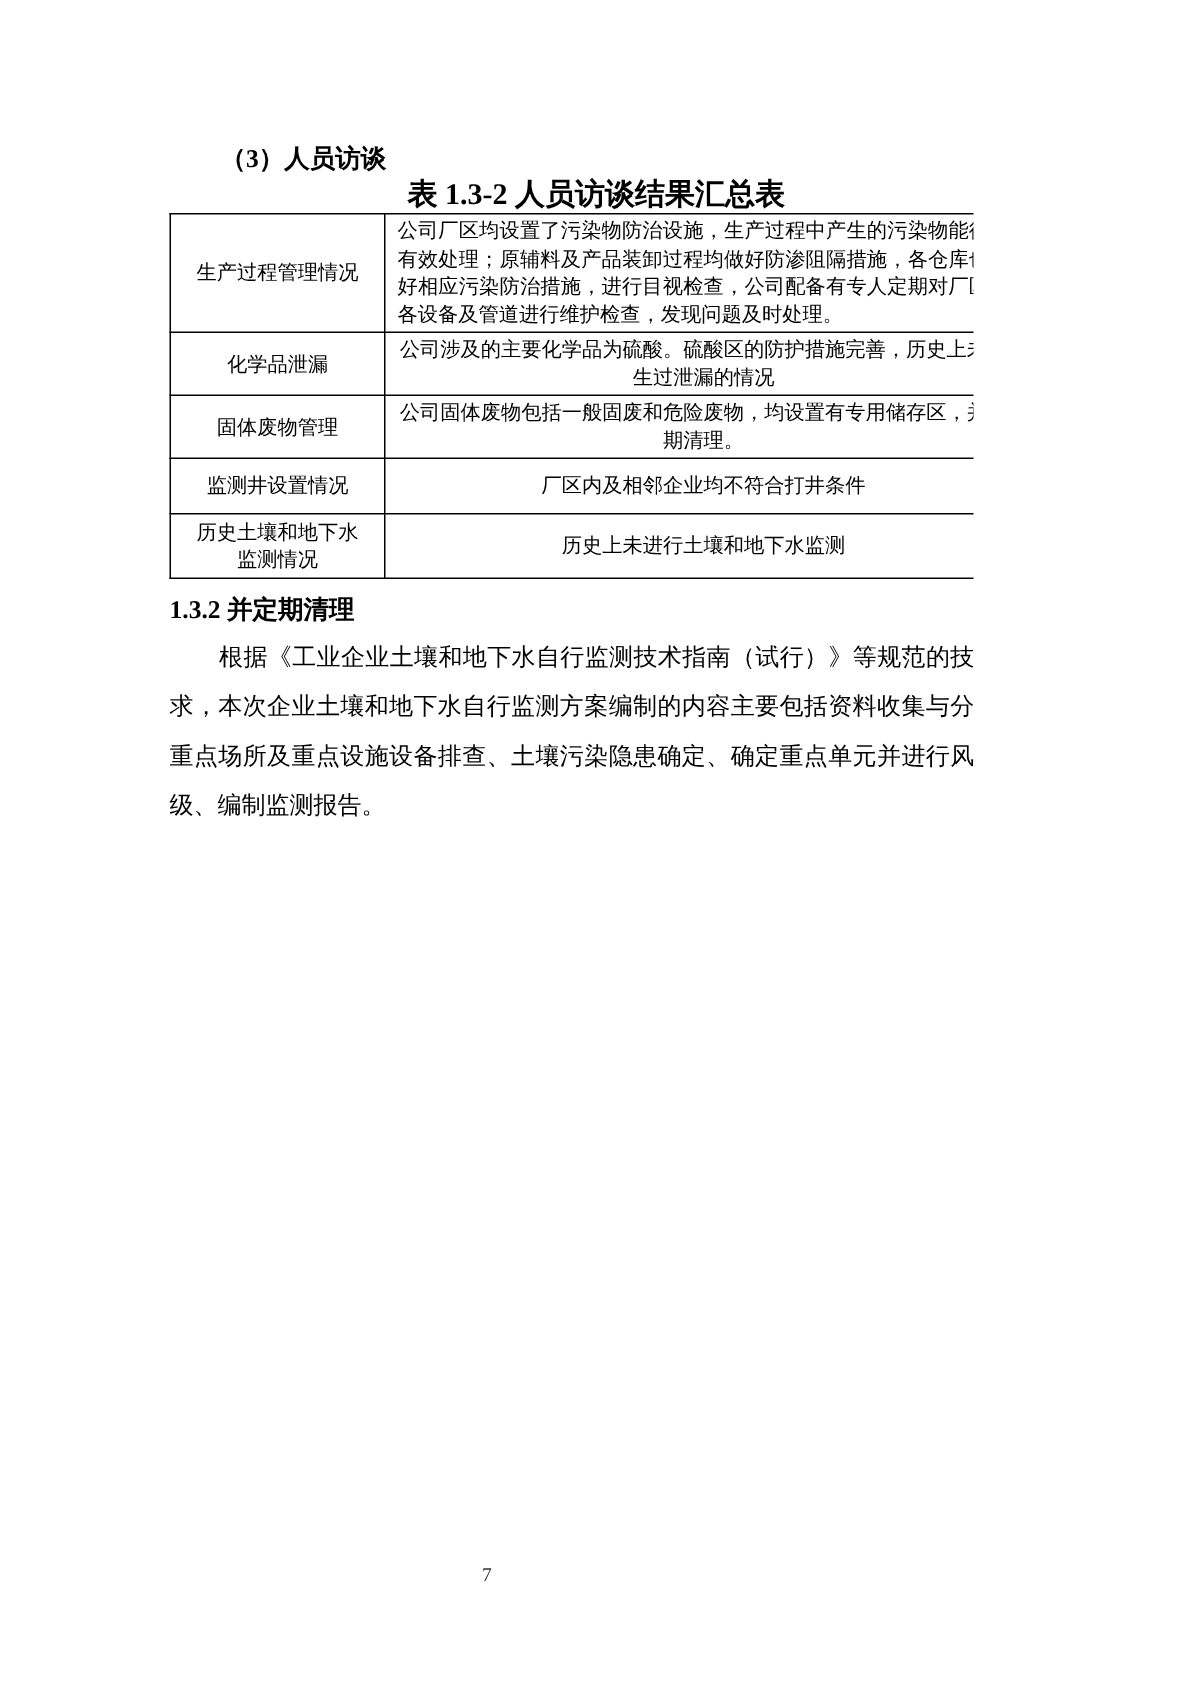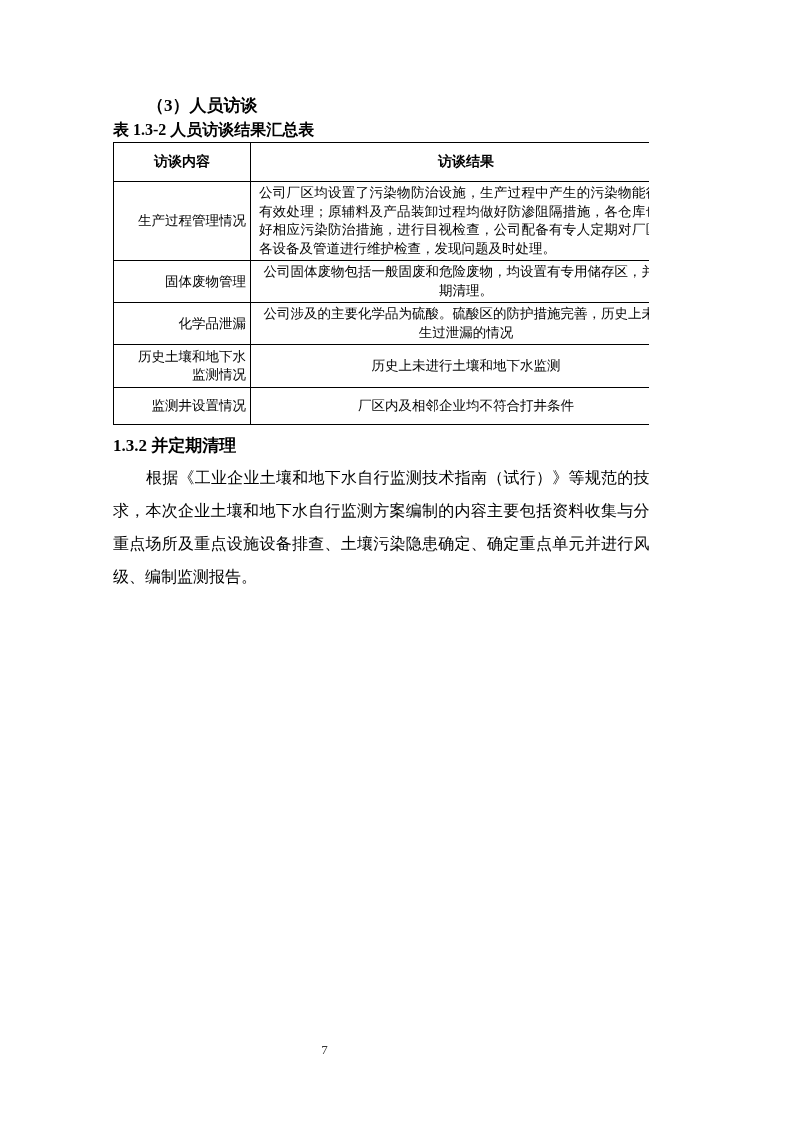--- a/index.html
+++ b/index.html
@@ -30,22 +30,23 @@
     padding-left: 34px;
   }
   .para {
     font-size: 16px;
     line-height: 33px;
     text-align: justify;
     text-indent: 33px;
     margin: 3px 0 0 0;
   }
   .table-title {
-    font-size: 16px;
+    font-size: 20px;
     font-weight: bold;
+    text-align: center;
     margin: 3px 0 3px 0;
     line-height: 18px;
   }
   table.interview {
     width: 100%;
     border-collapse: collapse;
     font-size: 13.5px;
     table-layout: fixed;
   }
   table.interview th,
@@ -54,21 +55,21 @@
   }
   table.interview th {
     font-size: 14px;
     font-weight: bold;
     height: 36px;
     text-align: center;
     vertical-align: middle;
   }
   td.c1 {
     width: 134px;
-    text-align: right;
+    text-align: center;
     vertical-align: middle;
     line-height: 18px;
     white-space: pre-line;
     padding: 3px 4px;
   }
   td.c2 {
     padding: 2px 8px;
     line-height: 18.5px;
     vertical-align: middle;
   }
@@ -98,44 +99,40 @@
 <div class="page">
   <div class="content">
 
     <div class="sec-heading-3">（3）人员访谈</div>
 
 
     <div class="table-title">表 1.3-2 人员访谈结果汇总表</div>
 
     <table class="interview">
       <tbody>
-          <tr>
-        <th style="width:134px">访谈内容</th>
-        <th>访谈结果</th>
-      </tr>
       <tr class="row-tall">
         <td class="c1">生产过程管理情况</td>
         <td class="c2 just">公司厂区均设置了污染物防治设施，生产过程中产生的污染物能得到有效处理；原辅料及产品装卸过程均做好防渗阻隔措施，各仓库也做好相应污染防治措施，进行目视检查，公司配备有专人定期对厂区内各设备及管道进行维护检查，发现问题及时处理。</td>
       </tr>
       <tr>
+        <td class="c1">化学品泄漏</td>
+        <td class="c2 cent">公司涉及的主要化学品为硫酸。硫酸区的防护措施完善，历史上未发生过泄漏的情况</td>
+      </tr>
+      <tr>
         <td class="c1">固体废物管理</td>
         <td class="c2 cent">公司固体废物包括一般固废和危险废物，均设置有专用储存区，并定期清理。</td>
       </tr>
-      <tr>
-        <td class="c1">化学品泄漏</td>
-        <td class="c2 cent">公司涉及的主要化学品为硫酸。硫酸区的防护措施完善，历史上未发生过泄漏的情况</td>
+      <tr class="row-min">
+        <td class="c1">监测井设置情况</td>
+        <td class="c2 cent">厂区内及相邻企业均不符合打井条件</td>
       </tr>
       <tr class="row-min">
         <td class="c1">历史土壤和地下水
 监测情况</td>
         <td class="c2 cent">历史上未进行土壤和地下水监测</td>
-      </tr>
-      <tr class="row-min">
-        <td class="c1">监测井设置情况</td>
-        <td class="c2 cent">厂区内及相邻企业均不符合打井条件</td>
       </tr>
     </tbody>
       </table>
 
     <div class="sec-heading-132">1.3.2 并定期清理</div>
 
     <p class="para">根据《工业企业土壤和地下水自行监测技术指南（试行）》等规范的技术要求，本次企业土壤和地下水自行监测方案编制的内容主要包括资料收集与分析、重点场所及重点设施设备排查、土壤污染隐患确定、确定重点单元并进行风险分级、编制监测报告。</p>
 
   </div>
 

